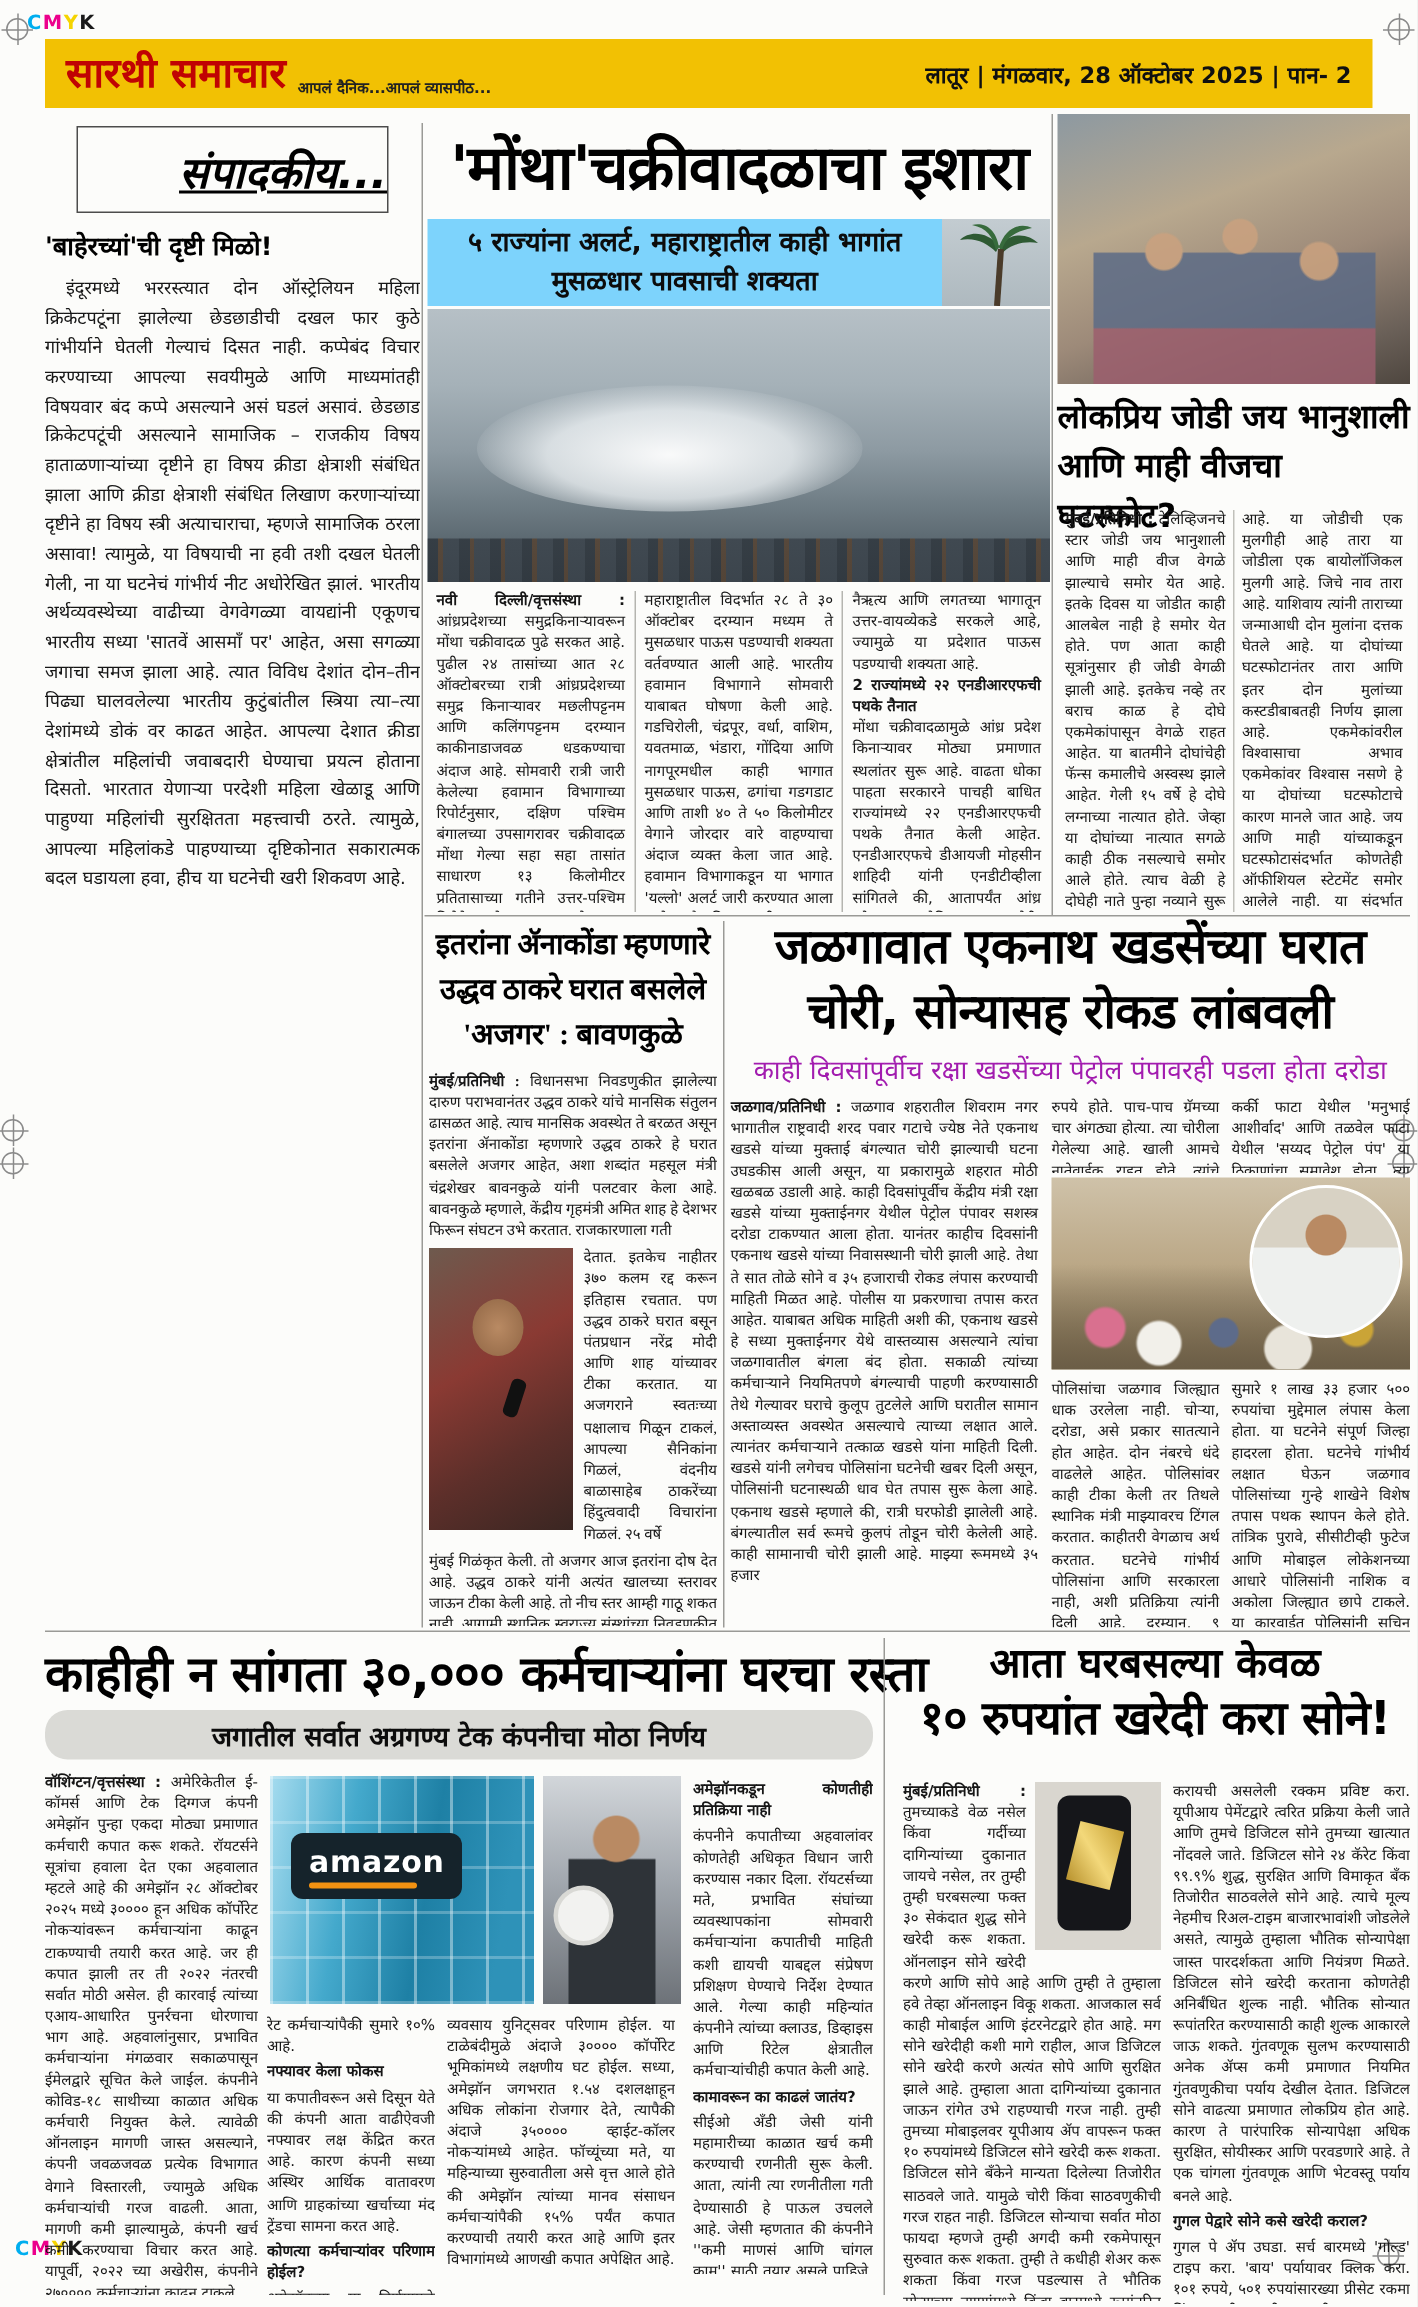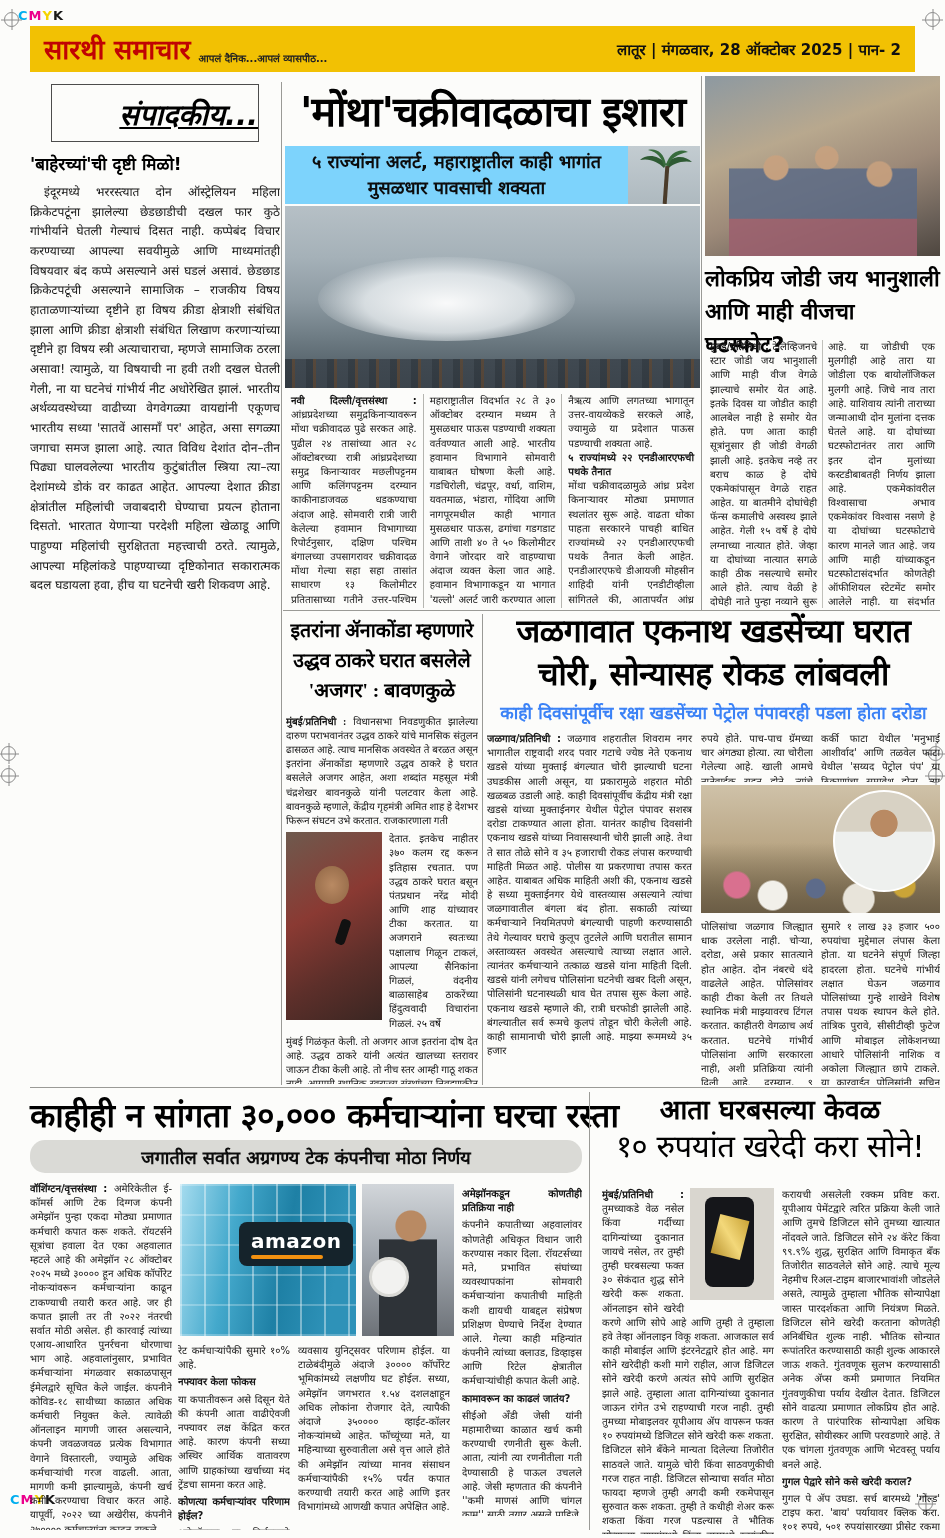--- a/index.html
+++ b/index.html
@@ -74,21 +74,21 @@
   .bv-h{font-size:19.5px;line-height:1.55;font-weight:800;text-align:center;color:#000;margin-bottom:8px;}
   .bv-row{display:flex;margin-top:4px;}
   .bv-photo{width:96px;height:188px;flex:0 0 96px;margin-right:7px;
             background:linear-gradient(150deg,#6e5a4e 0%,#8a3a33 40%,#5d2f2a 70%,#3a2622 100%);position:relative;overflow:hidden;}
   .bv-mic{position:absolute;left:54%;top:46%;width:10px;height:26px;background:#111;border-radius:4px;transform:rotate(18deg);}
   .bv-face{position:absolute;left:30%;top:18%;width:34px;height:38px;border-radius:50%;background:radial-gradient(#b98a63,#8f6544);}
 
   
   .kh-h{position:absolute;left:487px;top:610px;width:453px;font-size:32px;line-height:1.35;
         font-weight:800;text-align:center;color:#000;letter-spacing:-0.5px;}
-  .kh-sub{position:absolute;left:487px;top:700px;width:453px;font-size:17.5px;font-weight:700;text-align:center;color:#3b82f6;}
+  .kh-sub{position:absolute;left:487px;top:700px;width:453px;font-size:17.5px;font-weight:400;text-align:center;color:#a21caf;}
   .kh-body{position:absolute;left:487px;top:732px;width:453px;height:353px;}
   .kh-c1{position:absolute;left:0;top:0;width:205px;height:353px;}
   .kh-c2t{position:absolute;left:214px;top:0;width:112px;height:50px;}
   .kh-c3t{position:absolute;left:334px;top:0;width:119px;height:50px;}
   .kh-photo{position:absolute;left:214px;top:53px;width:239px;height:128px;overflow:hidden;
             background:linear-gradient(180deg,#cfc2a9 0%,#bba887 45%,#93815f 100%);}
   .kh-mess{position:absolute;left:0;bottom:0;width:100%;height:55%;
            background:radial-gradient(circle at 15% 60%,#d9708f 6%,transparent 7%),
                       radial-gradient(circle at 30% 75%,#f2f0ea 8%,transparent 9%),
                       radial-gradient(circle at 48% 65%,#5d6b8a 7%,transparent 8%),
@@ -105,37 +105,37 @@
   .am-h{position:absolute;left:30px;top:1092px;width:552px;font-size:33px;font-weight:800;
         text-align:center;color:#000;letter-spacing:-0.5px;white-space:nowrap;}
   .am-band{position:absolute;left:30px;top:1140px;width:552px;height:33px;background:#dadad6;
            display:flex;align-items:center;justify-content:center;font-size:18px;font-weight:800;color:#0c0c0c;border-radius:15px;}
   .am-c1{position:absolute;left:30px;top:1182px;width:142px;height:348px;}
   .am-photo{position:absolute;left:180px;top:1184px;width:176px;height:152px;overflow:hidden;
             background:linear-gradient(100deg,#a6dcef 0%,#44a9cc 30%,#1e80a5 58%,#2e92b8 85%);}
   .am-glass{position:absolute;inset:0;background:repeating-linear-gradient(90deg,rgba(255,255,255,.4) 0 2px,transparent 2px 24px),
             repeating-linear-gradient(0deg,rgba(255,255,255,.25) 0 2px,transparent 2px 30px);}
   .am-logo{position:absolute;left:14px;top:38px;background:#15232b;color:#fff;border-radius:8px;
-           padding:7px 12px;font-size:20px;font-weight:bold;letter-spacing:.5px;margin-left:45px;}
+           padding:7px 12px;font-size:20px;font-weight:bold;letter-spacing:.5px;}
   .am-logo i{display:block;height:4px;border-radius:3px;background:#f29111;width:80%;margin-top:2px;}
   .pr-photo{position:absolute;left:362px;top:1184px;width:92px;height:152px;overflow:hidden;
             background:linear-gradient(180deg,#d2d6da 0%,#a3a9b0 45%,#6d7278 100%);}
   .pr-fig{position:absolute;left:18%;top:16%;width:64%;height:84%;
           background:radial-gradient(circle at 55% 14%,#b98a63 13%,transparent 14%),
                      linear-gradient(180deg,transparent 24%,#2e3338 25%);}
   .pr-mega{position:absolute;left:8%;top:48%;width:34px;height:34px;border-radius:50%;background:#f2f2f0;border:3px solid #d9d9d5;}
   .am-c4{position:absolute;left:462px;top:1184px;width:120px;height:332px;}
   .am-c2{position:absolute;left:178px;top:1344px;width:112px;height:186px;}
   .am-c3{position:absolute;left:298px;top:1344px;width:152px;height:186px;}
   .mini-h{font-weight:800;margin:3px 0;}
 
   
   .gl-h{position:absolute;left:600px;top:1092px;width:340px;text-align:center;color:#000;}
   .gl-h .l1{font-size:27px;font-weight:800;line-height:1.3;}
-  .gl-h .l2{font-size:31px;font-weight:400;line-height:1.25;letter-spacing:-0.5px;}
+  .gl-h .l2{font-size:31px;font-weight:700;line-height:1.25;letter-spacing:-0.5px;}
   .gl-c1{position:absolute;left:602px;top:1188px;width:172px;height:346px;}
   .gl-photo{float:right;width:84px;height:112px;margin:0 0 5px 6px;background:#d9d6cf;position:relative;overflow:hidden;}
   .gl-phone{position:absolute;left:18%;top:8%;width:58%;height:80%;background:#15161a;border-radius:8px;}
   .gl-bar{position:absolute;left:30%;top:26%;width:36%;height:36%;transform:rotate(14deg);
           background:linear-gradient(45deg,#b8922e,#f3d87a 50%,#caa437);}
   .gl-c2{position:absolute;left:782px;top:1188px;width:158px;height:348px;}
 </style>
 </head>
 <body>
 
@@ -190,21 +190,21 @@
   <div class="cy-cols bodytxt">
     <div class="cy-col">
       <b class="byline">नवी दिल्ली/वृत्तसंस्था :</b>
       <span>आंध्रप्रदेशच्या समुद्रकिनाऱ्यावरून मोंथा चक्रीवादळ पुढे सरकत आहे. पुढील २४ तासांच्या आत २८ ऑक्टोबरच्या रात्री आंध्रप्रदेशच्या समुद्र किनाऱ्यावर मछलीपट्टनम आणि कलिंगपट्टनम दरम्यान काकीनाडाजवळ धडकण्याचा अंदाज आहे. सोमवारी रात्री जारी केलेल्या हवामान विभागाच्या रिपोर्टनुसार, दक्षिण पश्चिम बंगालच्या उपसागरावर चक्रीवादळ मोंथा गेल्या सहा सहा तासांत साधारण १३ किलोमीटर प्रतितासाच्या गतीने उत्तर-पश्चिम दिशेने पुढे जात आहे. २८ ऑक्टोबरच्या सकाळपर्यंत हे चक्रीवादळ तीव्र होण्याची शक्यता आहे. 'मोंथा' चक्रीवादळामुळे</span>
     </div>
     <div class="cy-col">
       <span>महाराष्ट्रातील विदर्भात २८ ते ३० ऑक्टोबर दरम्यान मध्यम ते मुसळधार पाऊस पडण्याची शक्यता वर्तवण्यात आली आहे. भारतीय हवामान विभागाने सोमवारी याबाबत घोषणा केली आहे. गडचिरोली, चंद्रपूर, वर्धा, वाशिम, यवतमाळ, भंडारा, गोंदिया आणि नागपूरमधील काही भागात मुसळधार पाऊस, ढगांचा गडगडाट आणि ताशी ४० ते ५० किलोमीटर वेगाने जोरदार वारे वाहण्याचा अंदाज व्यक्त केला जात आहे. हवामान विभागाकडून या भागात 'यल्लो' अलर्ट जारी करण्यात आला आहे. वैज्ञानिक प्रवीण कुमार (प्रादेशिक हवामान केंद्र, नागपूर) यांनी सांगितले की, 'मोंथा' चक्रीवादळ पश्चिम-मध्य आणि आग्नेय बंगालच्या उपसागराच्या</span>
     </div>
     <div class="cy-col">
       <span>नैऋत्य आणि लगतच्या भागातून उत्तर-वायव्येकडे सरकले आहे, ज्यामुळे या प्रदेशात पाऊस पडण्याची शक्यता आहे.</span>
-      <div class="subhd">५ राज्यांमध्ये २२ एनडीआरएफची पथके तैनात</div>
+      <div class="subhd">2 राज्यांमध्ये २२ एनडीआरएफची पथके तैनात</div>
       <span>मोंथा चक्रीवादळामुळे आंध्र प्रदेश किनाऱ्यावर मोठ्या प्रमाणात स्थलांतर सुरू आहे. वाढता धोका पाहता सरकारने पाचही बाधित राज्यांमध्ये २२ एनडीआरएफची पथके तैनात केली आहेत. एनडीआरएफचे डीआयजी मोहसीन शाहिदी यांनी एनडीटीव्हीला सांगितले की, आतापर्यंत आंध्र प्रदेश, ओडिशा, पुद्दुचेरी, तामिळनाडू आणि छत्तीसगडमधील सर्व बाधित भागात एनडीआरएफ पथके तैनात करण्यात आली आहेत.</span>
     </div>
   </div>
   <div class="vline" style="left:701px;top:76px;height:534px;"></div>
 
   <div class="dv-photo">
     <div class="dv-ppl"></div>
   </div>
   <div class="dv-head">लोकप्रिय जोडी जय भानुशाली आणि माही वीजचा घटस्फोट?</div>
   <div class="dv-cols bodytxt">

